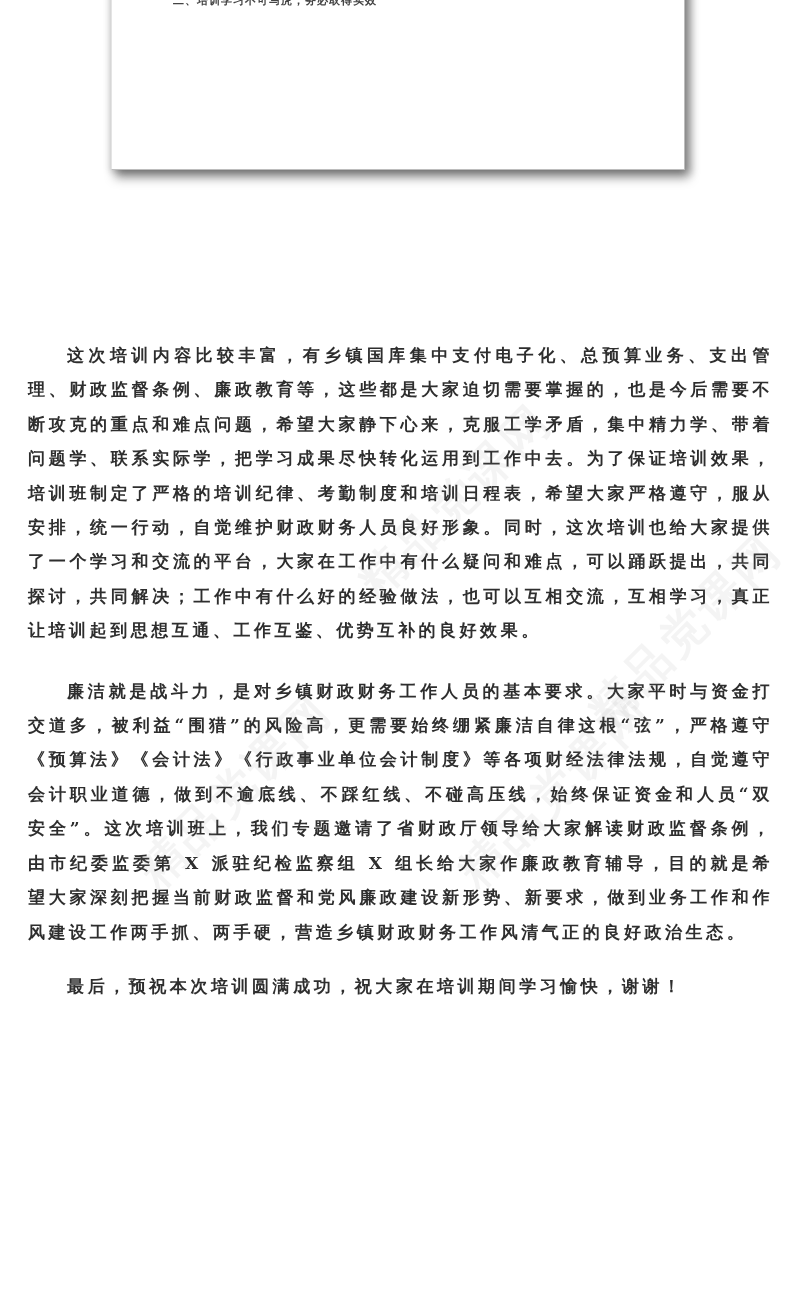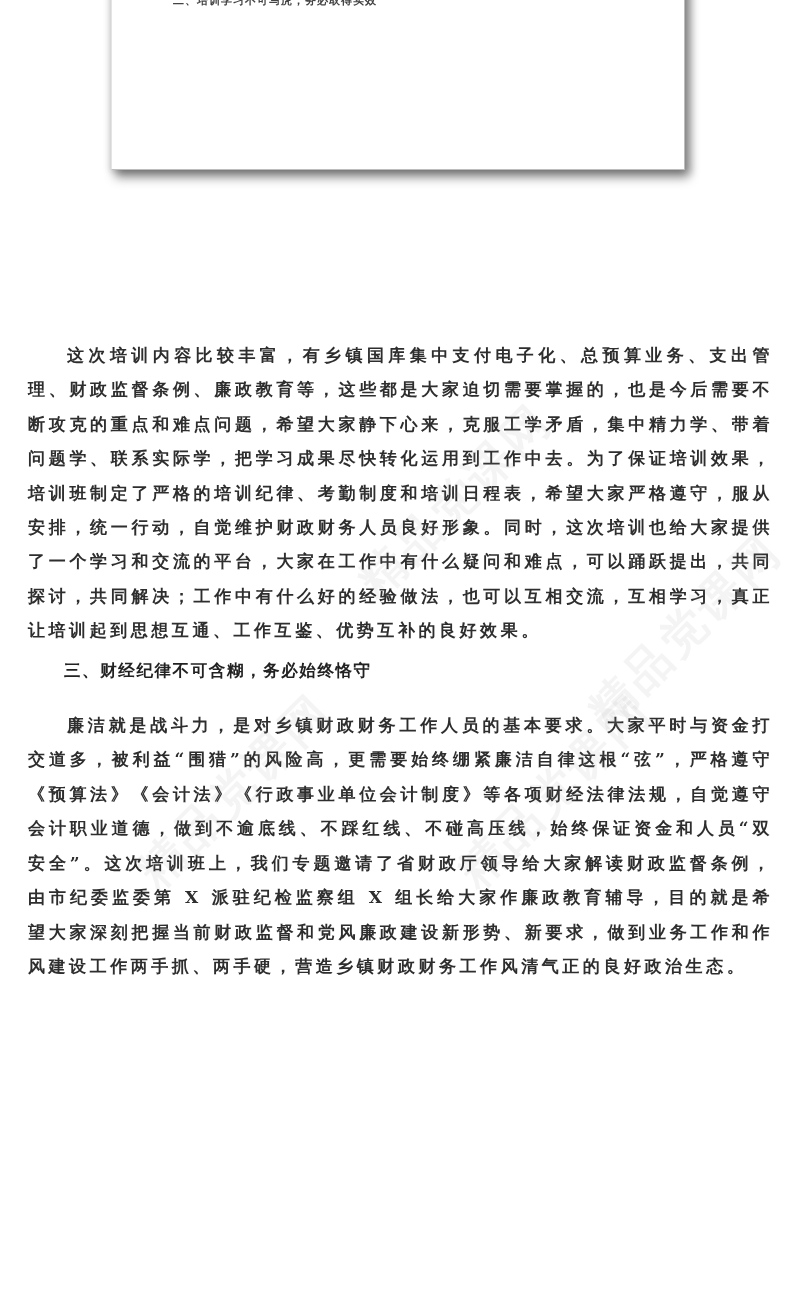--- a/index.html
+++ b/index.html
@@ -79,22 +79,22 @@
 </head>
 <body>
 
 <div class="page-preview">
   <div class="preview-heading">二、培训学习不可马虎，务必取得实效</div>
 </div>
 
 <div class="article">
   <p class="para">这次培训内容比较丰富，有乡镇国库集中支付电子化、总预算业务、支出管理、财政监督条例、廉政教育等，这些都是大家迫切需要掌握的，也是今后需要不断攻克的重点和难点问题，希望大家静下心来，克服工学矛盾，集中精力学、带着问题学、联系实际学，把学习成果尽快转化运用到工作中去。为了保证培训效果，培训班制定了严格的培训纪律、考勤制度和培训日程表，希望大家严格遵守，服从安排，统一行动，自觉维护财政财务人员良好形象。同时，这次培训也给大家提供了一个学习和交流的平台，大家在工作中有什么疑问和难点，可以踊跃提出，共同探讨，共同解决；工作中有什么好的经验做法，也可以互相交流，互相学习，真正让培训起到思想互通、工作互鉴、优势互补的良好效果。</p>
   <p class="para" style="height:6px;margin:0;"></p>
-  <h3 class="section-heading">三、财经纪律不可含糊，务必始终恪守</h3>
   <p class="para" style="height:6px;margin:0;"></p>
   <p class="para">廉洁就是战斗力，是对乡镇财政财务工作人员的基本要求。大家平时与资金打交道多，被利益“围猎”的风险高，更需要始终绷紧廉洁自律这根“弦”，严格遵守《预算法》《会计法》《行政事业单位会计制度》等各项财经法律法规，自觉遵守会计职业道德，做到不逾底线、不踩红线、不碰高压线，始终保证资金和人员“双安全”。这次培训班上，我们专题邀请了省财政厅领导给大家解读财政监督条例，由市纪委监委第 X 派驻纪检监察组 X 组长给大家作廉政教育辅导，目的就是希望大家深刻把握当前财政监督和党风廉政建设新形势、新要求，做到业务工作和作风建设工作两手抓、两手硬，营造乡镇财政财务工作风清气正的良好政治生态。</p>
   <p class="para" style="height:6px;margin:0;"></p>
+  <p class="para">最后，预祝本次培训圆满成功，祝大家在培训期间学习愉快，谢谢！</p>
 </div>
 
 <div class="watermark" style="left:330px; top:470px;">精品党课网</div>
 <div class="watermark" style="left:560px; top:600px;">精品党课网</div>
 <div class="watermark" style="left:110px; top:760px;">精品党课网</div>
 <div class="watermark" style="left:430px; top:760px;">精品党课网</div>
 
 </body></html>

